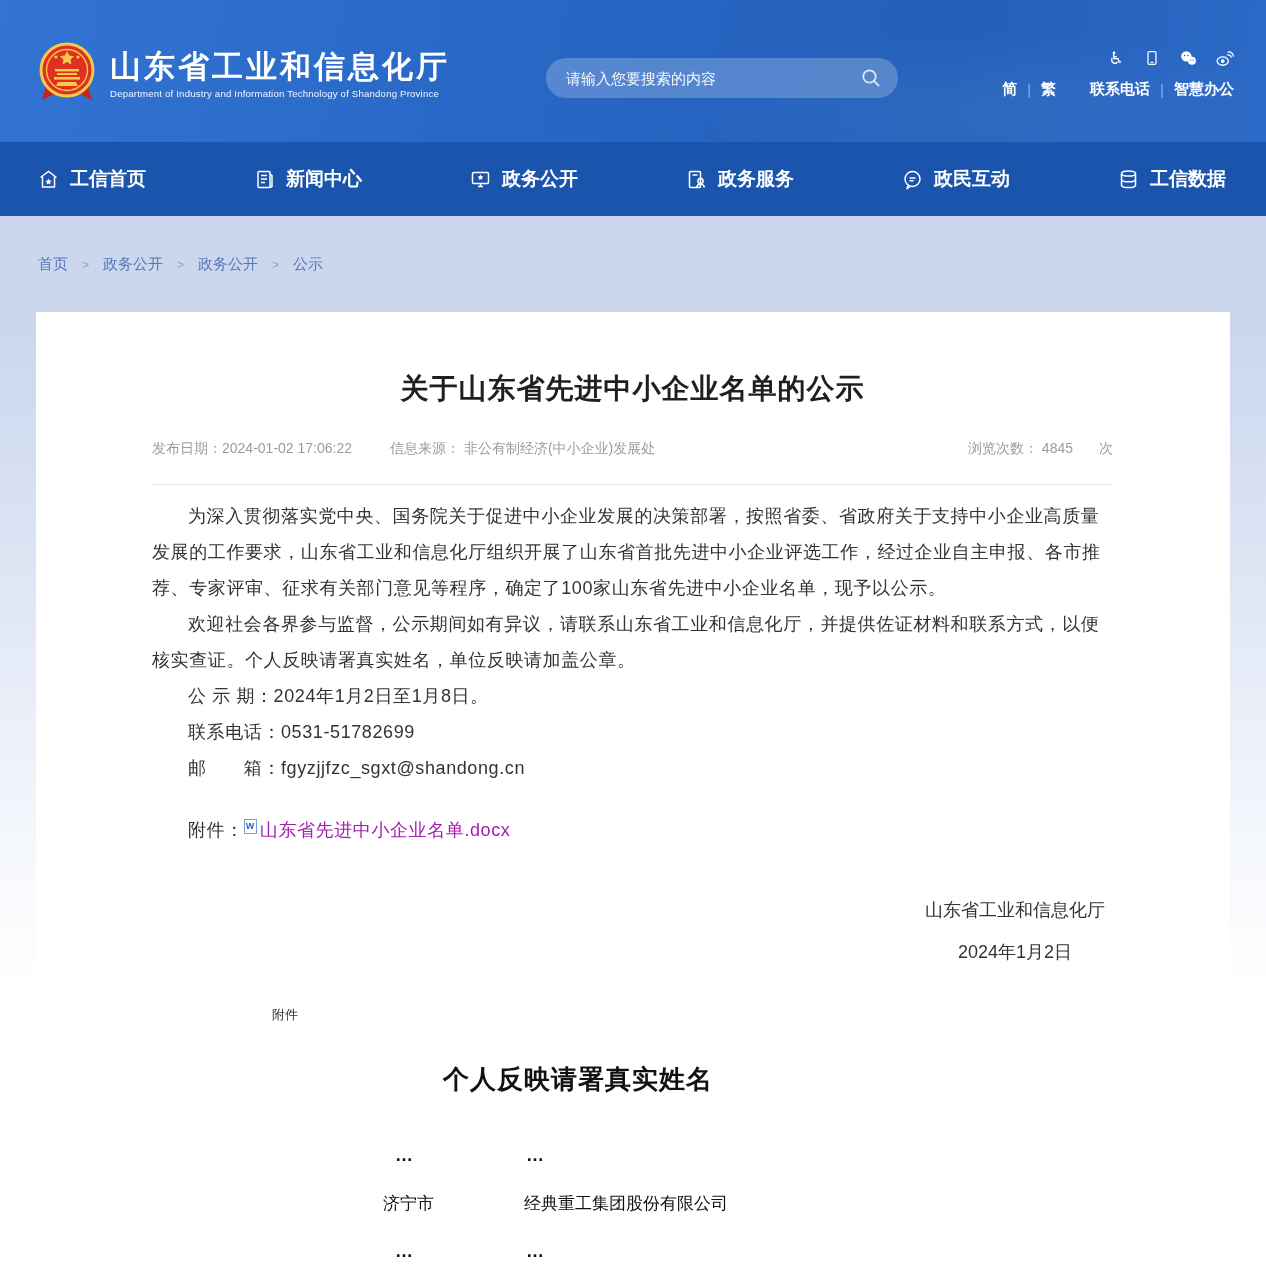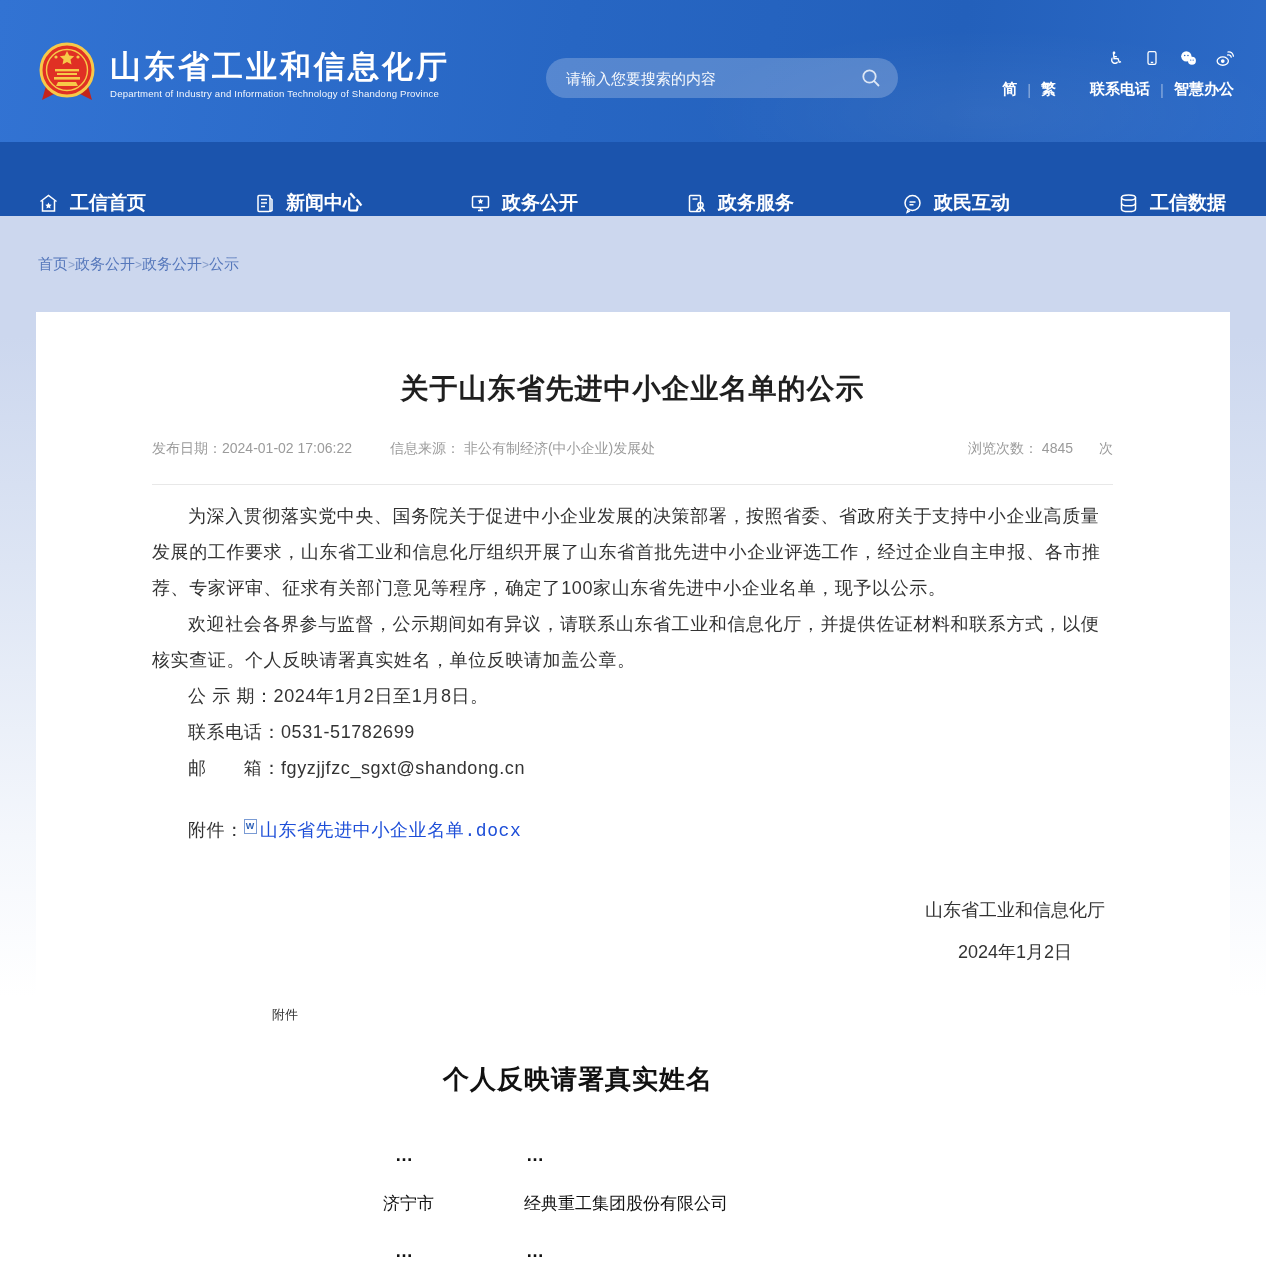--- a/index.html
+++ b/index.html
@@ -40,33 +40,33 @@
 
   .header-right { position:absolute; right:32px; top:48px; text-align:right; z-index:2; }
   .hr-icons { display:flex; gap:16px; justify-content:flex-end; align-items:center; }
   .hr-icons .hicon { width:20px; height:20px; display:inline-flex; align-items:center; justify-content:center; color:#fff; font-size:17px; cursor:pointer; }
   .hr-links { margin-top:12px; display:flex; gap:10px; justify-content:flex-end; align-items:center; color:#fff; font-size:15px; font-weight:bold; }
   .hr-links .sep { color:rgba(255,255,255,0.45); font-weight:normal; }
   .hr-links span[data-interactable="true"] { cursor:pointer; }
 
   
   .main-nav {
-    height:74px; background:#1b54ad; display:flex; align-items:flex-end;
+    height:74px; background:#1b54ad; display:flex; align-items:center;
     justify-content:space-between; padding:0 40px 0 37px;
   }
   .nav-item { display:flex; align-items:center; gap:10px; color:#fff; font-size:19px; font-weight:bold; cursor:pointer; }
   .nav-item svg { width:23px; height:23px; }
 
   
   .page-body {
     min-height:1068px;
     background:linear-gradient(180deg,#ccd7ee 0px,#ccd7ee 120px, #dde5f4 350px, #f4f7fc 620px, #ffffff 780px, #ffffff 100%);
     padding-top:39px;
   }
-  .breadcrumb { margin-left:38px; font-size:15px; color:#5577bb; display:flex; align-items:center; }
+  .breadcrumb { margin-left:38px; font-size:15px; color:#5577bb; display:flex; gap:14px; align-items:center; }
   .breadcrumb .crumb { cursor:pointer; }
   .breadcrumb .bsep { color:#8aa0cc; font-size:12px; }
 
   .card {
     width:1194px; margin:38px 0 0 36px; background:#fff; min-height:975px;
     padding:58px 117px 40px 116px;
   }
   .article-title { text-align:center; font-size:28px; font-weight:bold; color:#1f1f1f; letter-spacing:1px; }
   .meta-row { margin-top:32px; display:flex; align-items:center; font-size:14px; color:#9b9b9b; }
   .meta-source { margin-left:38px; }
@@ -76,21 +76,21 @@
 
   .article-body { margin-top:13px; font-size:18px; line-height:36px; color:#333; letter-spacing:0.6px; }
   .article-body p { text-indent:2em; }
 
   .attachment-line { margin-top:32px; font-size:18px; color:#333; text-indent:2em; letter-spacing:0.6px; }
   .doc-icon {
     display:inline-block; width:13px; height:15px; border:1px solid #7a9bd4; background:#fff;
     color:#2b5fb8; font-size:9px; font-weight:bold; line-height:13px; text-align:center;
     vertical-align:super; margin-right:3px; text-indent:0;
   }
-  .attachment-name { cursor:pointer; color:#1d4ed8;font-family:Liberation Mono, monospace; }
+  .attachment-name { cursor:pointer; color:#a21caf; }
 
   .signature { margin-top:56px; display:flex; flex-direction:column; align-items:center; width:fit-content; margin-left:auto; margin-right:8px; font-size:18px; color:#333; }
   .signature .sig-date { margin-top:18px; }
 
   .appendix { margin-top:42px; color:#111; }
   .appendix-label { margin-left:120px; font-size:13px; color:#333; }
   .appendix-title {
     margin-top:38px; margin-left:291px; font-size:26px; font-weight:bold;
     font-family:"DejaVu Serif","Liberation Serif",serif; letter-spacing:1px; color:#111;
   }

